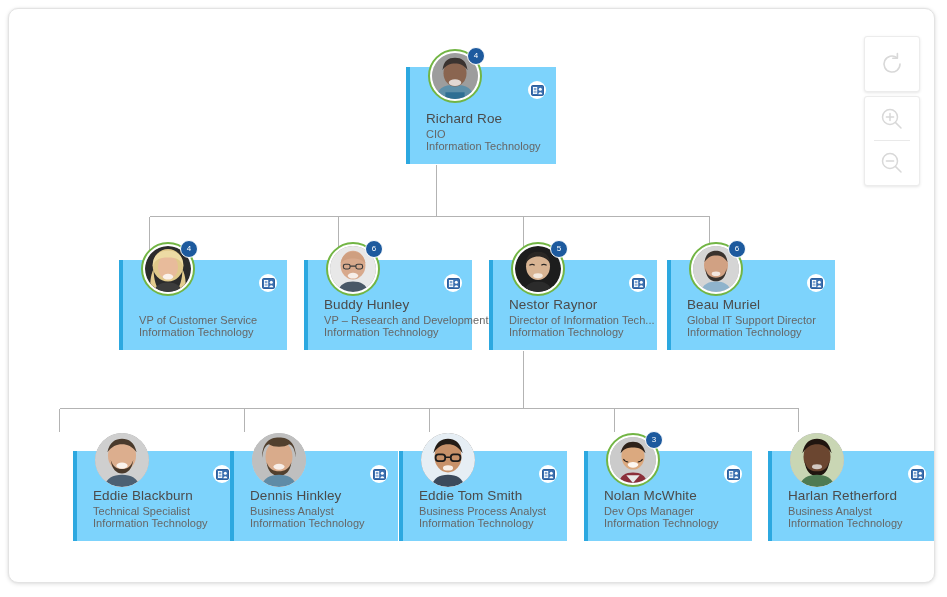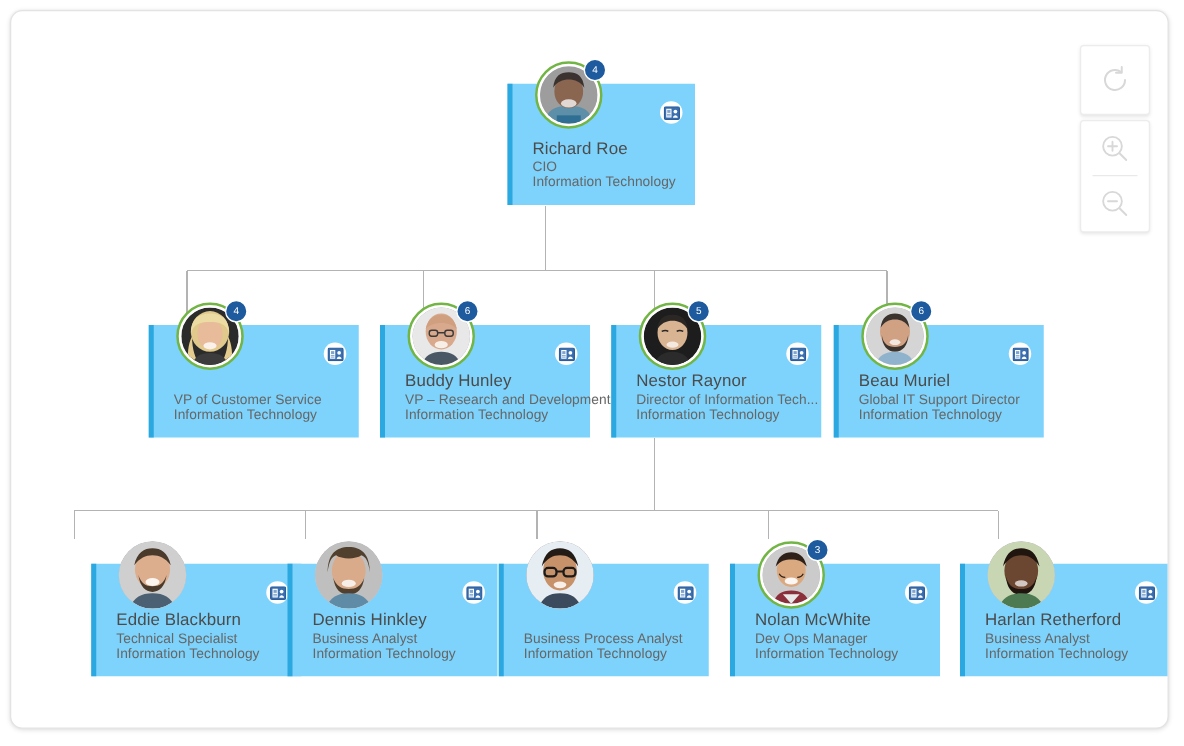--- a/index.html
+++ b/index.html
@@ -512,20 +512,21 @@
             <rect x="0.5" y="0.5" width="12" height="10" rx="1.2" fill="#3a6fb0" stroke="#2d5e9c"></rect>
             <rect x="2" y="2" width="4.2" height="7" fill="#ffffff"></rect>
             <rect x="2.8" y="2.9" width="2.6" height="2.4" fill="#7fa4cf"></rect>
             <rect x="2.6" y="6.1" width="3" height="0.8" fill="#7fa4cf"></rect>
             <rect x="2.6" y="7.3" width="3" height="0.8" fill="#7fa4cf"></rect>
             <circle cx="9.3" cy="4.2" r="1.5" fill="#ffffff"></circle>
             <path d="M7.4 9.2c0-1.2 0.9-2 1.9-2s1.9 0.8 1.9 2z" fill="#ffffff"></path>
           </svg>
         </div>
         <div class="card-body">
+          <div class="person-name">Eddie Tom Smith</div>
           <div class="person-title">Business Process Analyst</div>
           <div class="person-dept">Information Technology</div>
         </div>
       </div>
       <div class="avatar-wrap">
         <div class="avatar">
           <div class="photo">
             <svg viewBox="0 0 48 48" aria-hidden="true">
               <defs>
                   <clipPath id="cl8">

